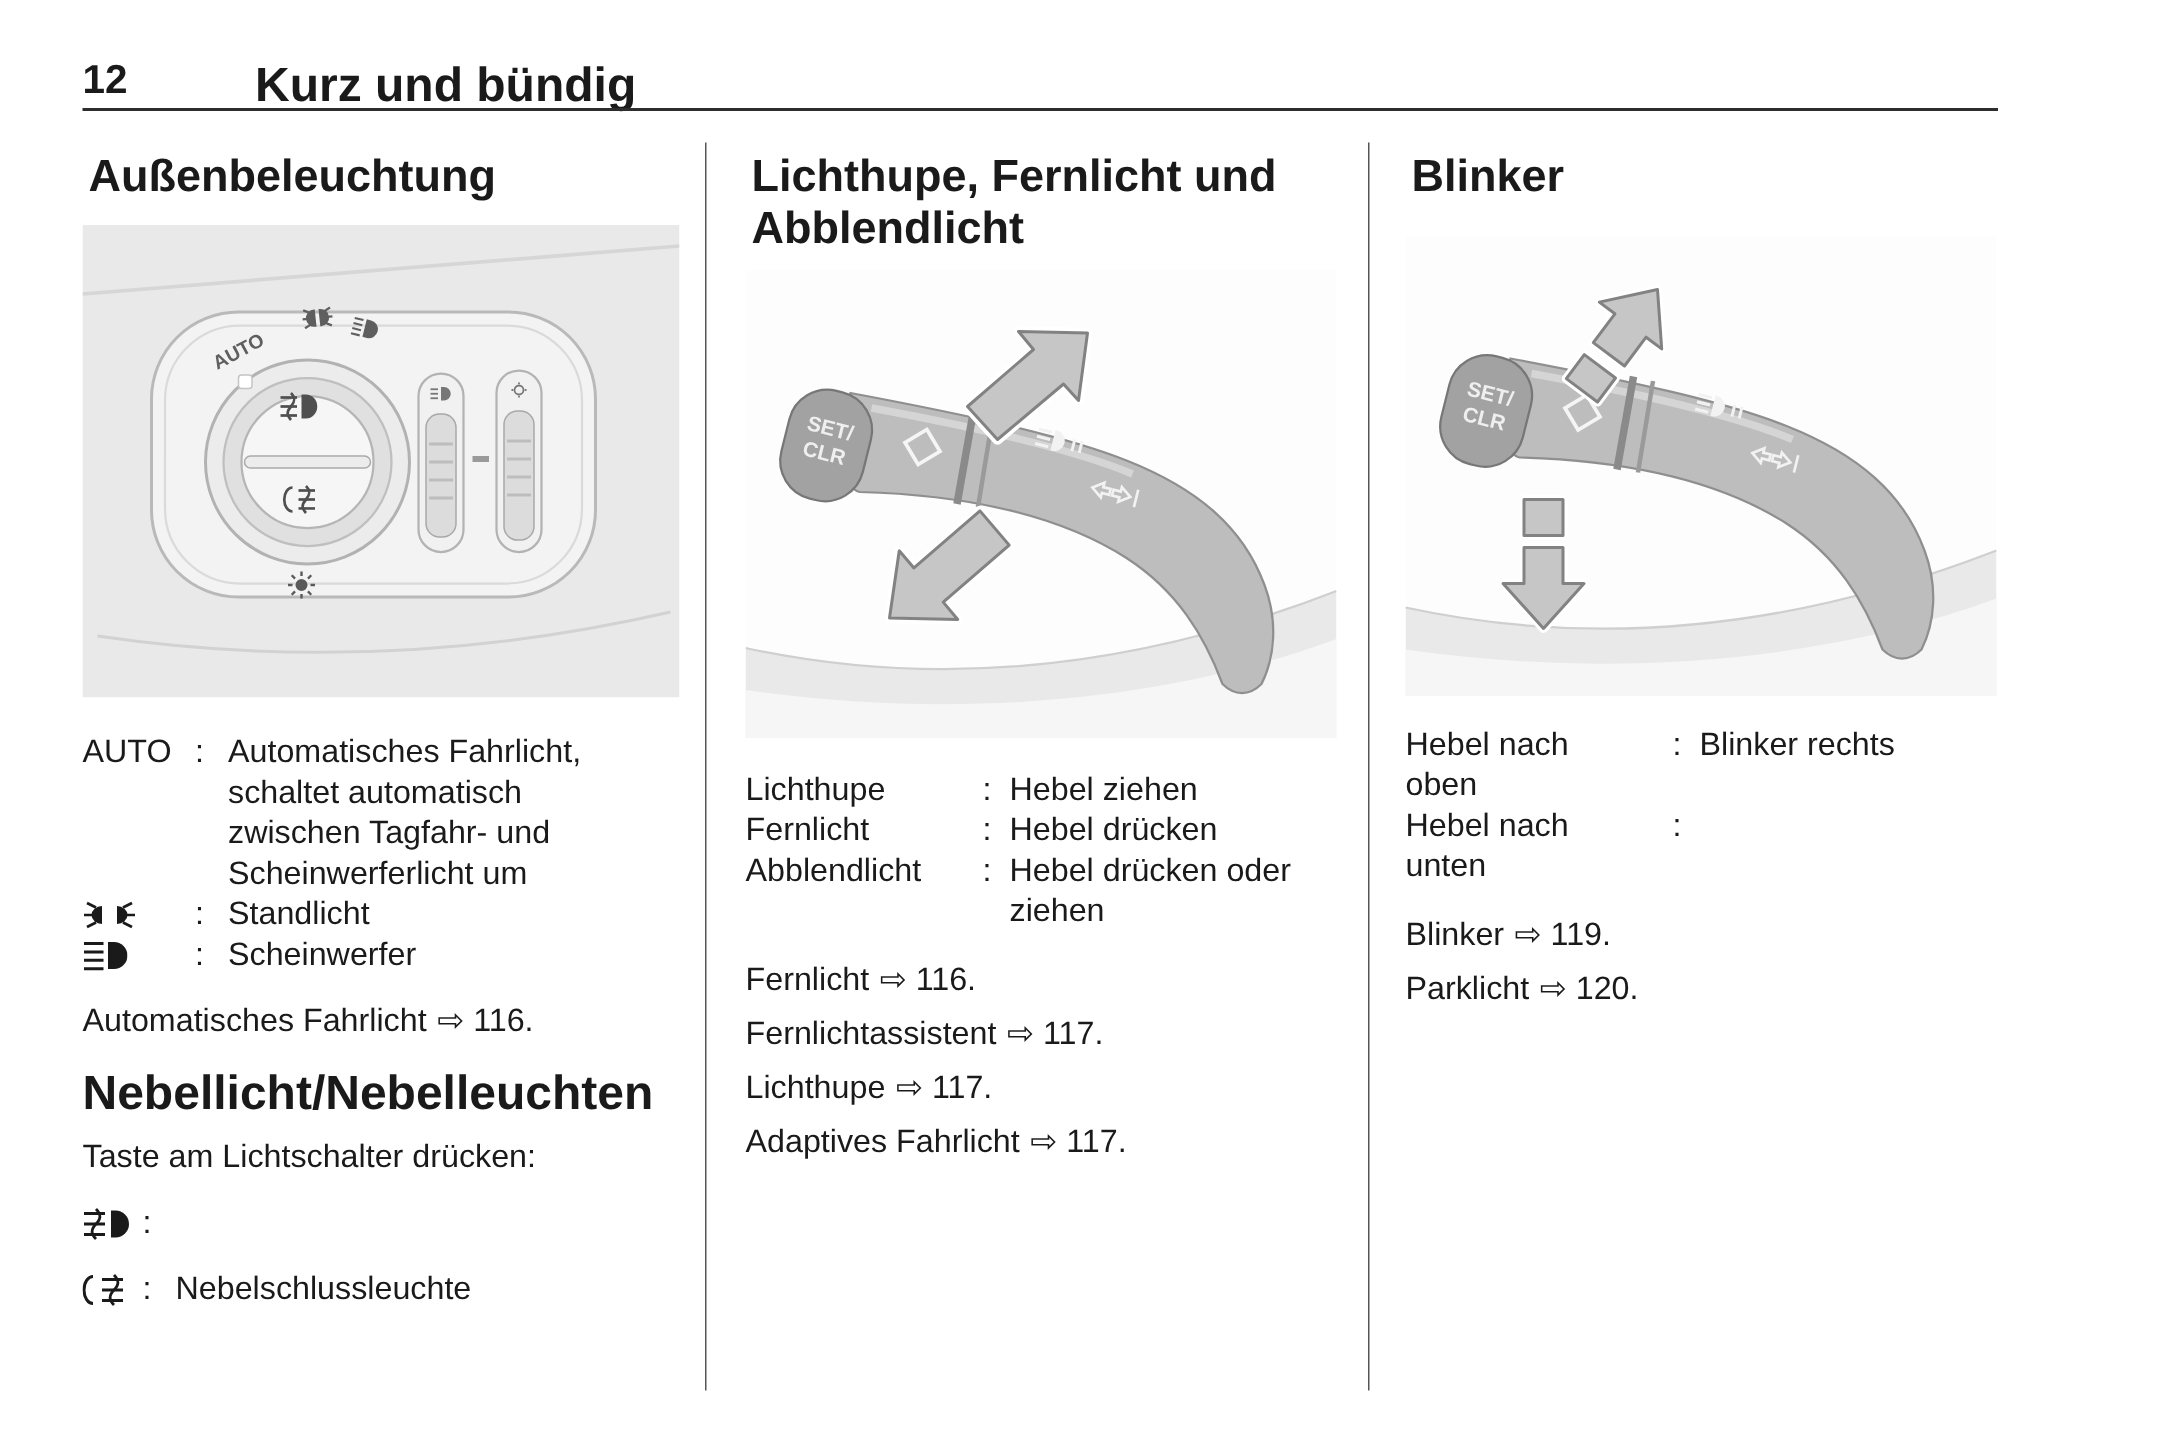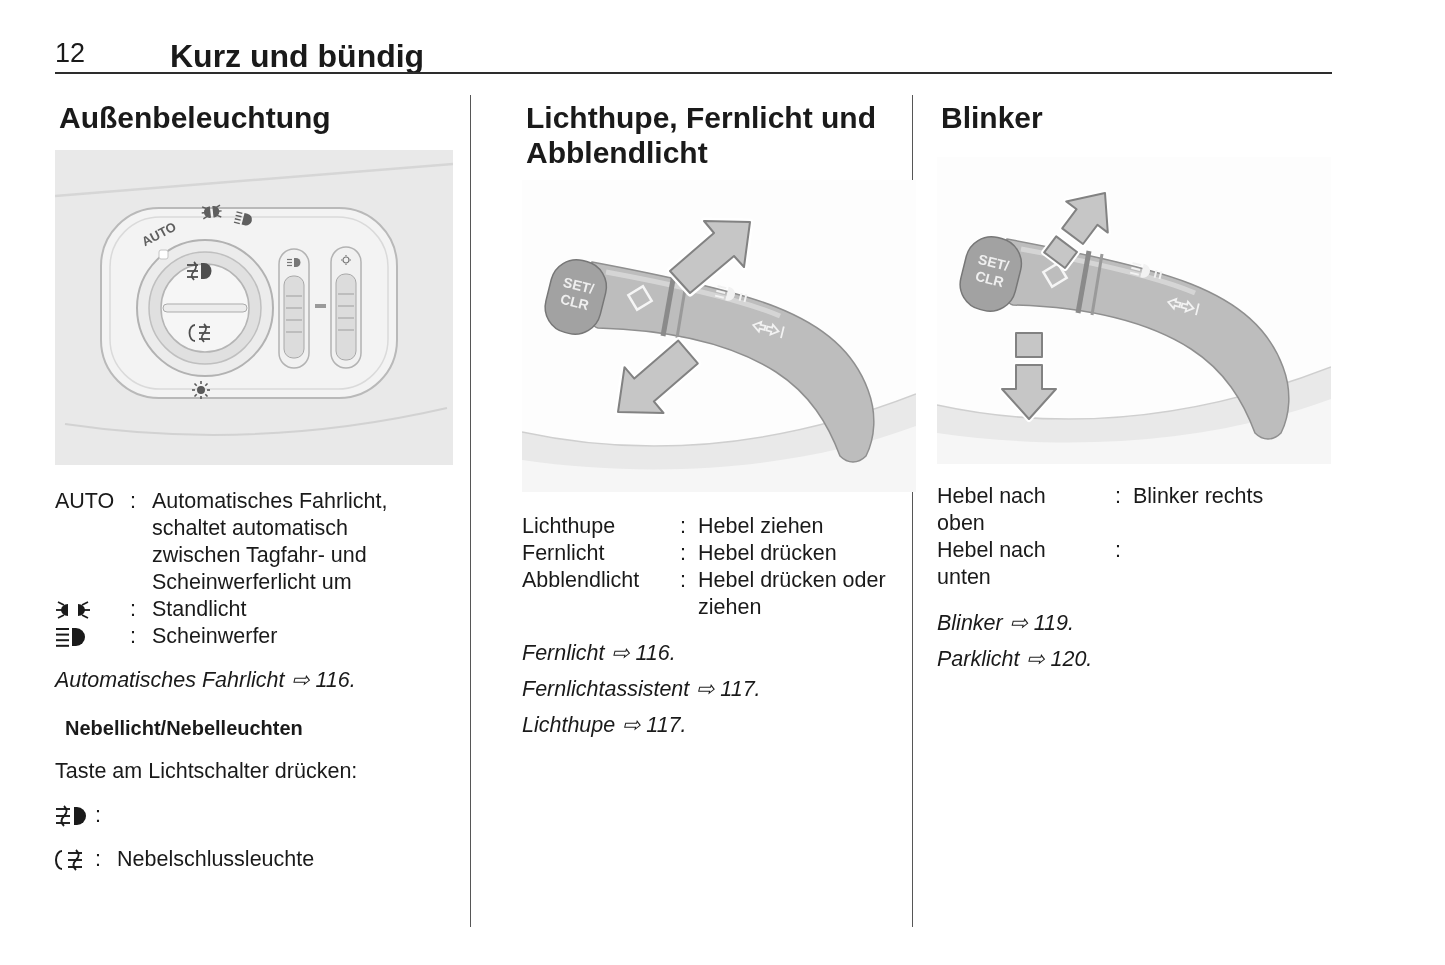--- a/index.html
+++ b/index.html
@@ -1,50 +1,50 @@
 <!DOCTYPE html>
 <html><head>
 <meta charset="utf-8">
 <style>
   html,body{margin:0;padding:0;}
   body{
     width:1445px;height:965px;background:#ffffff;overflow:hidden;position:relative;
     font-family:"Liberation Sans", sans-serif;color:#1a1a1a;
     -webkit-font-smoothing:antialiased;
   }
-  .hdr-num{position:absolute;left:55px;top:38px;font-size:27px;font-weight:normal;}
+  .hdr-num{position:absolute;left:55px;top:38px;font-size:27px;font-weight:bold;}
   .hdr-title{position:absolute;left:170px;top:38px;font-size:32px;font-weight:bold;}
   .hdr-rule{position:absolute;left:55px;top:72px;width:1277px;height:2px;background:#2d2d2d;}
   .vdiv{position:absolute;top:95px;height:832px;width:1px;background:#565656;}
   #vdiv1{left:470px;}
   #vdiv2{left:912px;}
   .col{position:absolute;top:96px;}
   #col1{left:55px;width:398px;}
-  #col2{left:522px;width:394px;}
+  #col2{left:497px;width:394px;}
   #col3{left:937px;width:394px;}
   .col-heading{font-size:30px;font-weight:bold;line-height:35px;margin:4px;white-space:pre-line;}
   figure{margin:0;padding:0;}
   .fig{display:block;}
   #col1 .fig-wrap{margin-top:15px;}
   #col2 .fig-wrap{margin-top:10px;}
   #col3 .fig-wrap{margin-top:22px;}
   .def-list{margin-top:23px;}
   #col2 .def-list{margin-top:21px;}
   #col3 .def-list{margin-top:19px;}
   .def-row{display:grid;font-size:21.5px;line-height:27px;}
   #col1 .def-row{grid-template-columns:75px 22px 1fr;}
   #col2 .def-row{grid-template-columns:158px 18px 1fr;}
   #col3 .def-row{grid-template-columns:178px 18px 1fr;}
   .term,.def{white-space:pre-line;}
   .term-icon{display:inline-flex;align-items:center;height:27px;}
-  .ref{font-size:21.5px;line-height:27px;margin:9px 0;font-style:italic;}
+  .ref{font-size:21.5px;line-height:27px;margin:9px 0;}
   .ref-first{margin-top:17px;}
   .ref-group{margin-top:19px;}
   .ref-arrow{margin:0 6px 0 7px;}
-  .sub-heading{font-size:20px;font-weight:bold;line-height:30px;margin:19px 0 0 10px;}
+  .sub-heading{font-size:32px;font-weight:bold;line-height:30px;margin:19px 0 0 0;}
   .instruction{font-size:21.5px;line-height:27px;margin:15px 0 0 0;}
   .fog-row{display:grid;grid-template-columns:40px 22px 1fr;font-size:21.5px;line-height:27px;margin-top:17px;align-items:center;}
 </style>
 </head>
 <body>
 
 <div class="hdr-num">12</div>
 <div class="hdr-title">Kurz und bündig</div>
 <div class="hdr-rule"></div>
 <div class="vdiv" id="vdiv1"></div>
@@ -318,20 +318,21 @@
       <span>:</span>
       <span class="def">Hebel drücken oder
 ziehen</span>
     </div>
   </div>
 
   <div class="ref-group">
     <p class="ref"><span>Fernlicht</span><span class="ref-arrow">⇨</span><span>116.</span></p>
     <p class="ref"><span>Fernlichtassistent</span><span class="ref-arrow">⇨</span><span>117.</span></p>
     <p class="ref"><span>Lichthupe</span><span class="ref-arrow">⇨</span><span>117.</span></p>
+    <p class="ref"><span>Adaptives Fahrlicht</span><span class="ref-arrow">⇨</span><span>117.</span></p>
   </div>
 </div>
 
 <div class="col" id="col3">
   <h1 class="col-heading">Blinker</h1>
 
   <figure class="fig-wrap">
     <svg class="fig" width="394" height="307" viewBox="0 0 394 307">
       <rect x="0" y="0" width="394" height="307" fill="#fdfdfd"></rect>
       <path d="M0,248 C120,274 250,266 394,210 L394,307 L0,307 Z" fill="#e9e9e9"></path>

